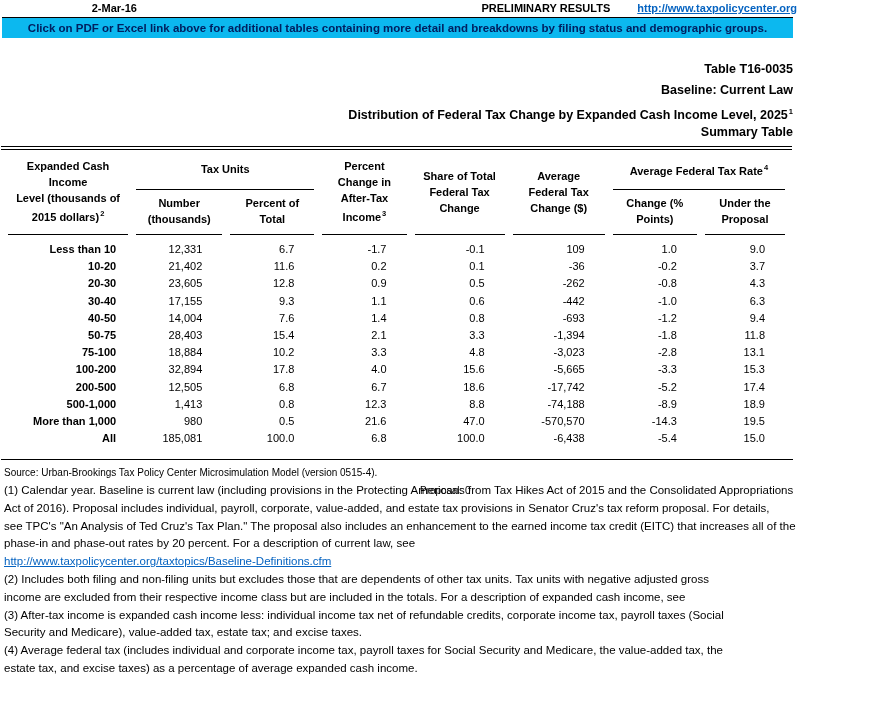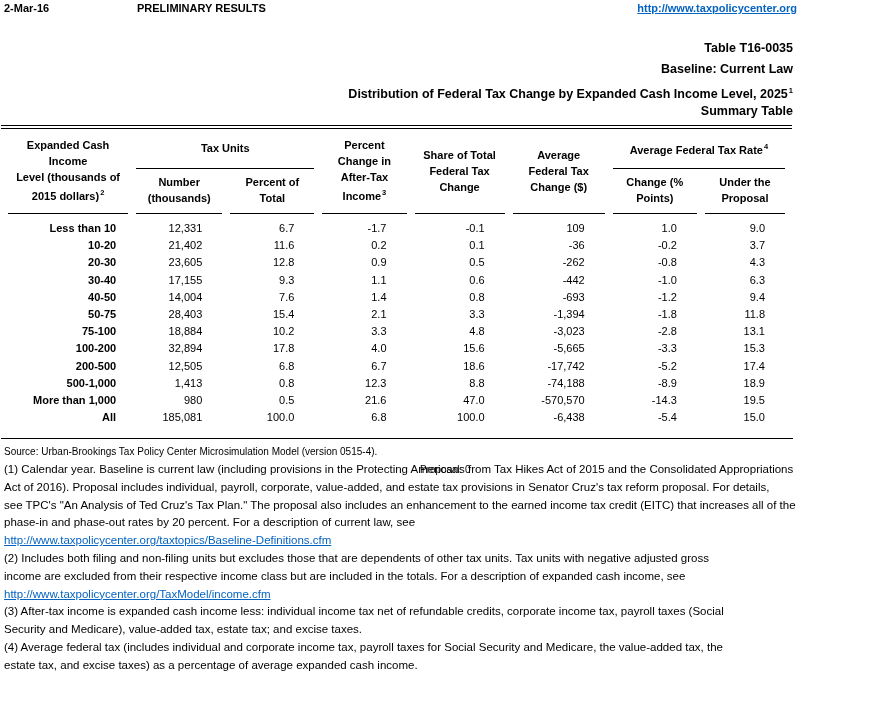--- a/index.html
+++ b/index.html
@@ -1,21 +1,21 @@
 <!DOCTYPE html>
 <html><head>
 <meta charset="utf-8">
 <style>
   html,body { margin:0; padding:0; background:#fff; }
   .page {
     position:relative; width:869px; height:719px; overflow:hidden;
     font-family:"Liberation Sans", sans-serif; color:#000; background:#fff;
   }
   
-  .topbar { display:flex; align-items:flex-start; width:793px; padding:2px 0 0 4px; height:15px; font-size:11px; font-weight:bold; }
+  .topbar { display:flex; align-items:flex-start; width:793px; padding:2px 0 0 4px; height:15px; font-size:11px; font-weight:bold;text-align:right; }
   .topbar .date { width:133px; }
   .topbar .prelim { flex:1; }
   .topbar a { color:#0563C1; text-decoration:underline; font-weight:bold;margin-left:27px; }
   
   .banner {
     width:791px; margin-left:2px; height:20px; line-height:20px;
     background:#0cb8ef; border-top:1px solid #000;
     color:#002060; font-size:11.5px; font-weight:bold; text-align:center;
     white-space:nowrap; overflow:hidden;
   }
@@ -48,20 +48,21 @@
 <body>
 
 <div class="page">
 
   <div class="topbar">
     <span class="date">2-Mar-16</span>
     <span class="prelim">PRELIMINARY RESULTS</span>
     <a href="#" class="toplink">http://www.taxpolicycenter.org</a>
   </div>
 
+  <div class="banner">Click on PDF or Excel link above for additional tables containing more detail and breakdowns by filing status and demographic groups.</div>
 
   <div class="titles">
     <div>Table T16-0035</div>
     <div>Baseline: Current Law</div>
     <div><span>Distribution of Federal Tax Change by Expanded Cash Income Level, 2025</span><sup>1</sup></div>
     <div>Summary Table</div>
   </div>
 
   <div class="dbl-rule"></div>
 
@@ -239,20 +240,19 @@
   </div>
 
   <div class="footnotes">
     <p class="fn">(1) Calendar year. Baseline is current law (including provisions in the Protecting Americans from Tax Hikes Act of 2015 and the Consolidated Appropriations
 Act of 2016). Proposal includes individual, payroll, corporate, value-added, and estate tax provisions in Senator Cruz's tax reform proposal. For details,
 see TPC's "An Analysis of Ted Cruz's Tax Plan." The proposal also includes an enhancement to the earned income tax credit (EITC) that increases all of the
 phase-in and phase-out rates by 20 percent. For a description of current law, see</p>
     <a href="#" class="fn-link">http://www.taxpolicycenter.org/taxtopics/Baseline-Definitions.cfm</a>
     <p class="fn">(2) Includes both filing and non-filing units but excludes those that are dependents of other tax units. Tax units with negative adjusted gross
 income are excluded from their respective income class but are included in the totals. For a description of expanded cash income, see</p>
-    <a href="#" class="fn-link">http://www.taxpolicycenter.org/TaxModel/income.cfm</a>
     <p class="fn">(3) After-tax income is expanded cash income less: individual income tax net of refundable credits, corporate income tax, payroll taxes (Social
 Security and Medicare), value-added tax, estate tax; and excise taxes.</p>
     <p class="fn">(4) Average federal tax (includes individual and corporate income tax, payroll taxes for Social Security and Medicare, the value-added tax, the
 estate tax, and excise taxes) as a percentage of average expanded cash income.</p>
   </div>
 
 </div>
 
 </body></html>

